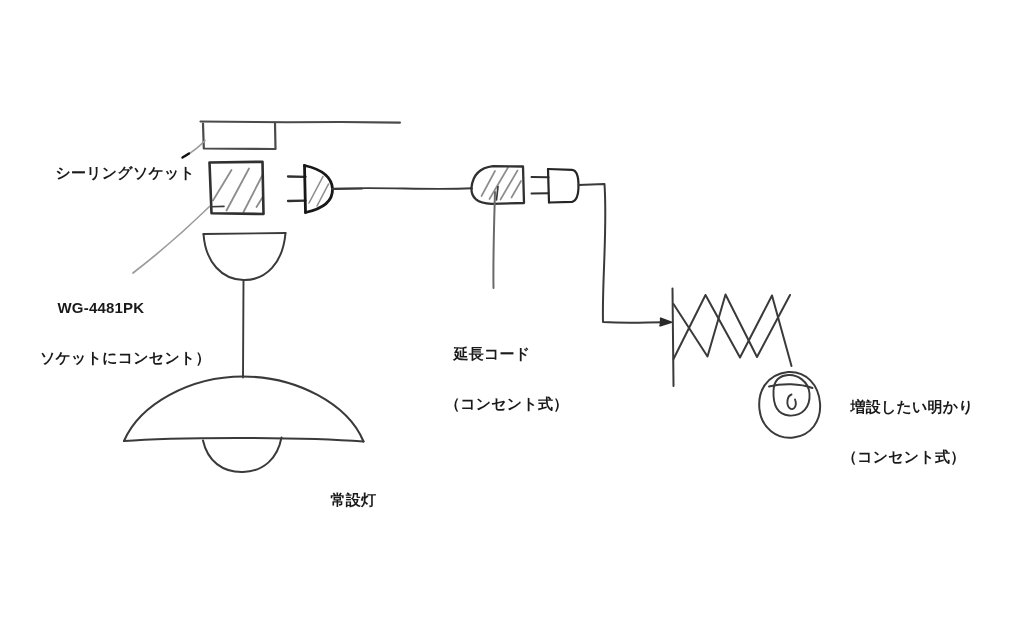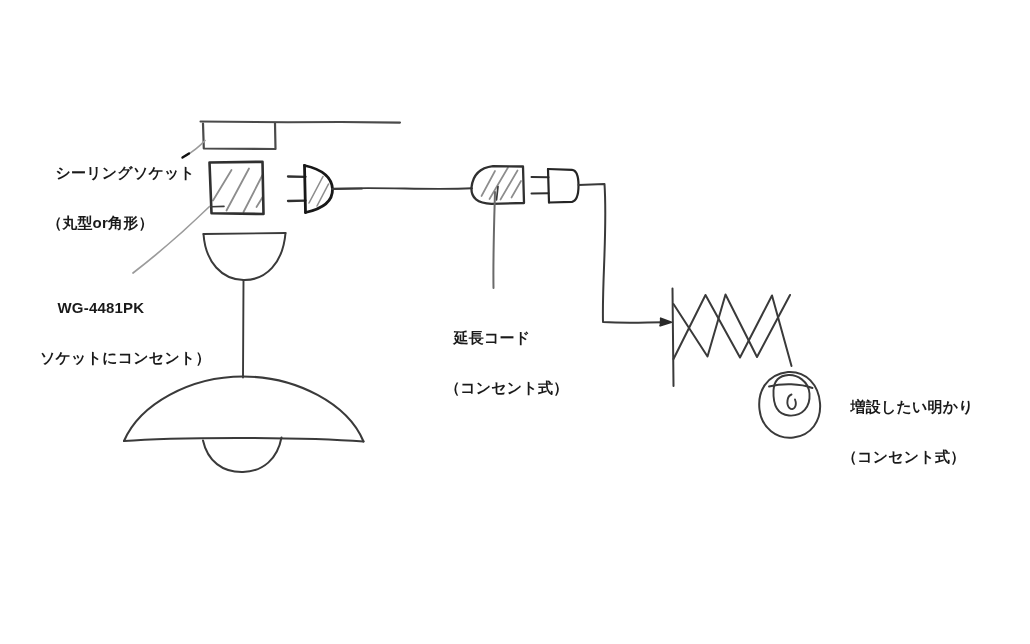--- a/index.html
+++ b/index.html
@@ -33,21 +33,21 @@
     font-size: 15px;
     line-height: 25px;
     color: #1a1a1a;
     white-space: pre;
     letter-spacing: 0.2px;
   }
   .lbl .ln2 { display: block; padding-left: 9px; }
   .lbl .ln3 { display: block; padding-left: 0px; }
   #label-ceiling-socket { left: 38px; top: 135px; }
   #label-wg4481pk      { left: 40px; top: 270px; }
-  #label-extension-cord{ left: 436px; top: 300px; }
+  #label-extension-cord{ left: 436px; top: 316px; }
   #label-target-light  { left: 833px; top: 369px; }
   #label-existing-light{ left: 313px; top: 462px; }
 </style>
 </head>
 <body>
 
 <div id="canvas">
 
   <svg id="sketch" viewBox="0 0 1030 644" xmlns="http://www.w3.org/2000/svg">
 
@@ -177,32 +177,34 @@
     </g>
     <g>
       <path d="M203.0 440.5 C 207.5 461.0, 222.5 472.5, 243.0 472.0
                C 263.0 471.5, 277.5 459.0, 281.5 437.5" fill="none" stroke="#3a3a3a" stroke-width="2.0" stroke-linecap="round"></path>
     </g>
 
   </svg>
 
   <div class="lbl" id="label-ceiling-socket">
     <span>シーリングソケット</span>
-    <span class="ln2">（丸型or角形）</span>
   </div>
 
   <div class="lbl" id="label-wg4481pk">
     <span>WG-4481PK</span>
     <span class="ln3">ソケットにコンセント）</span>
   </div>
 
   <div class="lbl" id="label-extension-cord">
     <span>延長コード</span>
     <span class="ln2">（コンセント式）</span>
   </div>
 
   <div class="lbl" id="label-target-light">
     <span>増設したい明かり</span>
     <span class="ln2">（コンセント式）</span>
   </div>
 
+  <div class="lbl" id="label-existing-light">
+    <span>常設灯</span>
+  </div>
 
 </div>
 
 </body></html>

